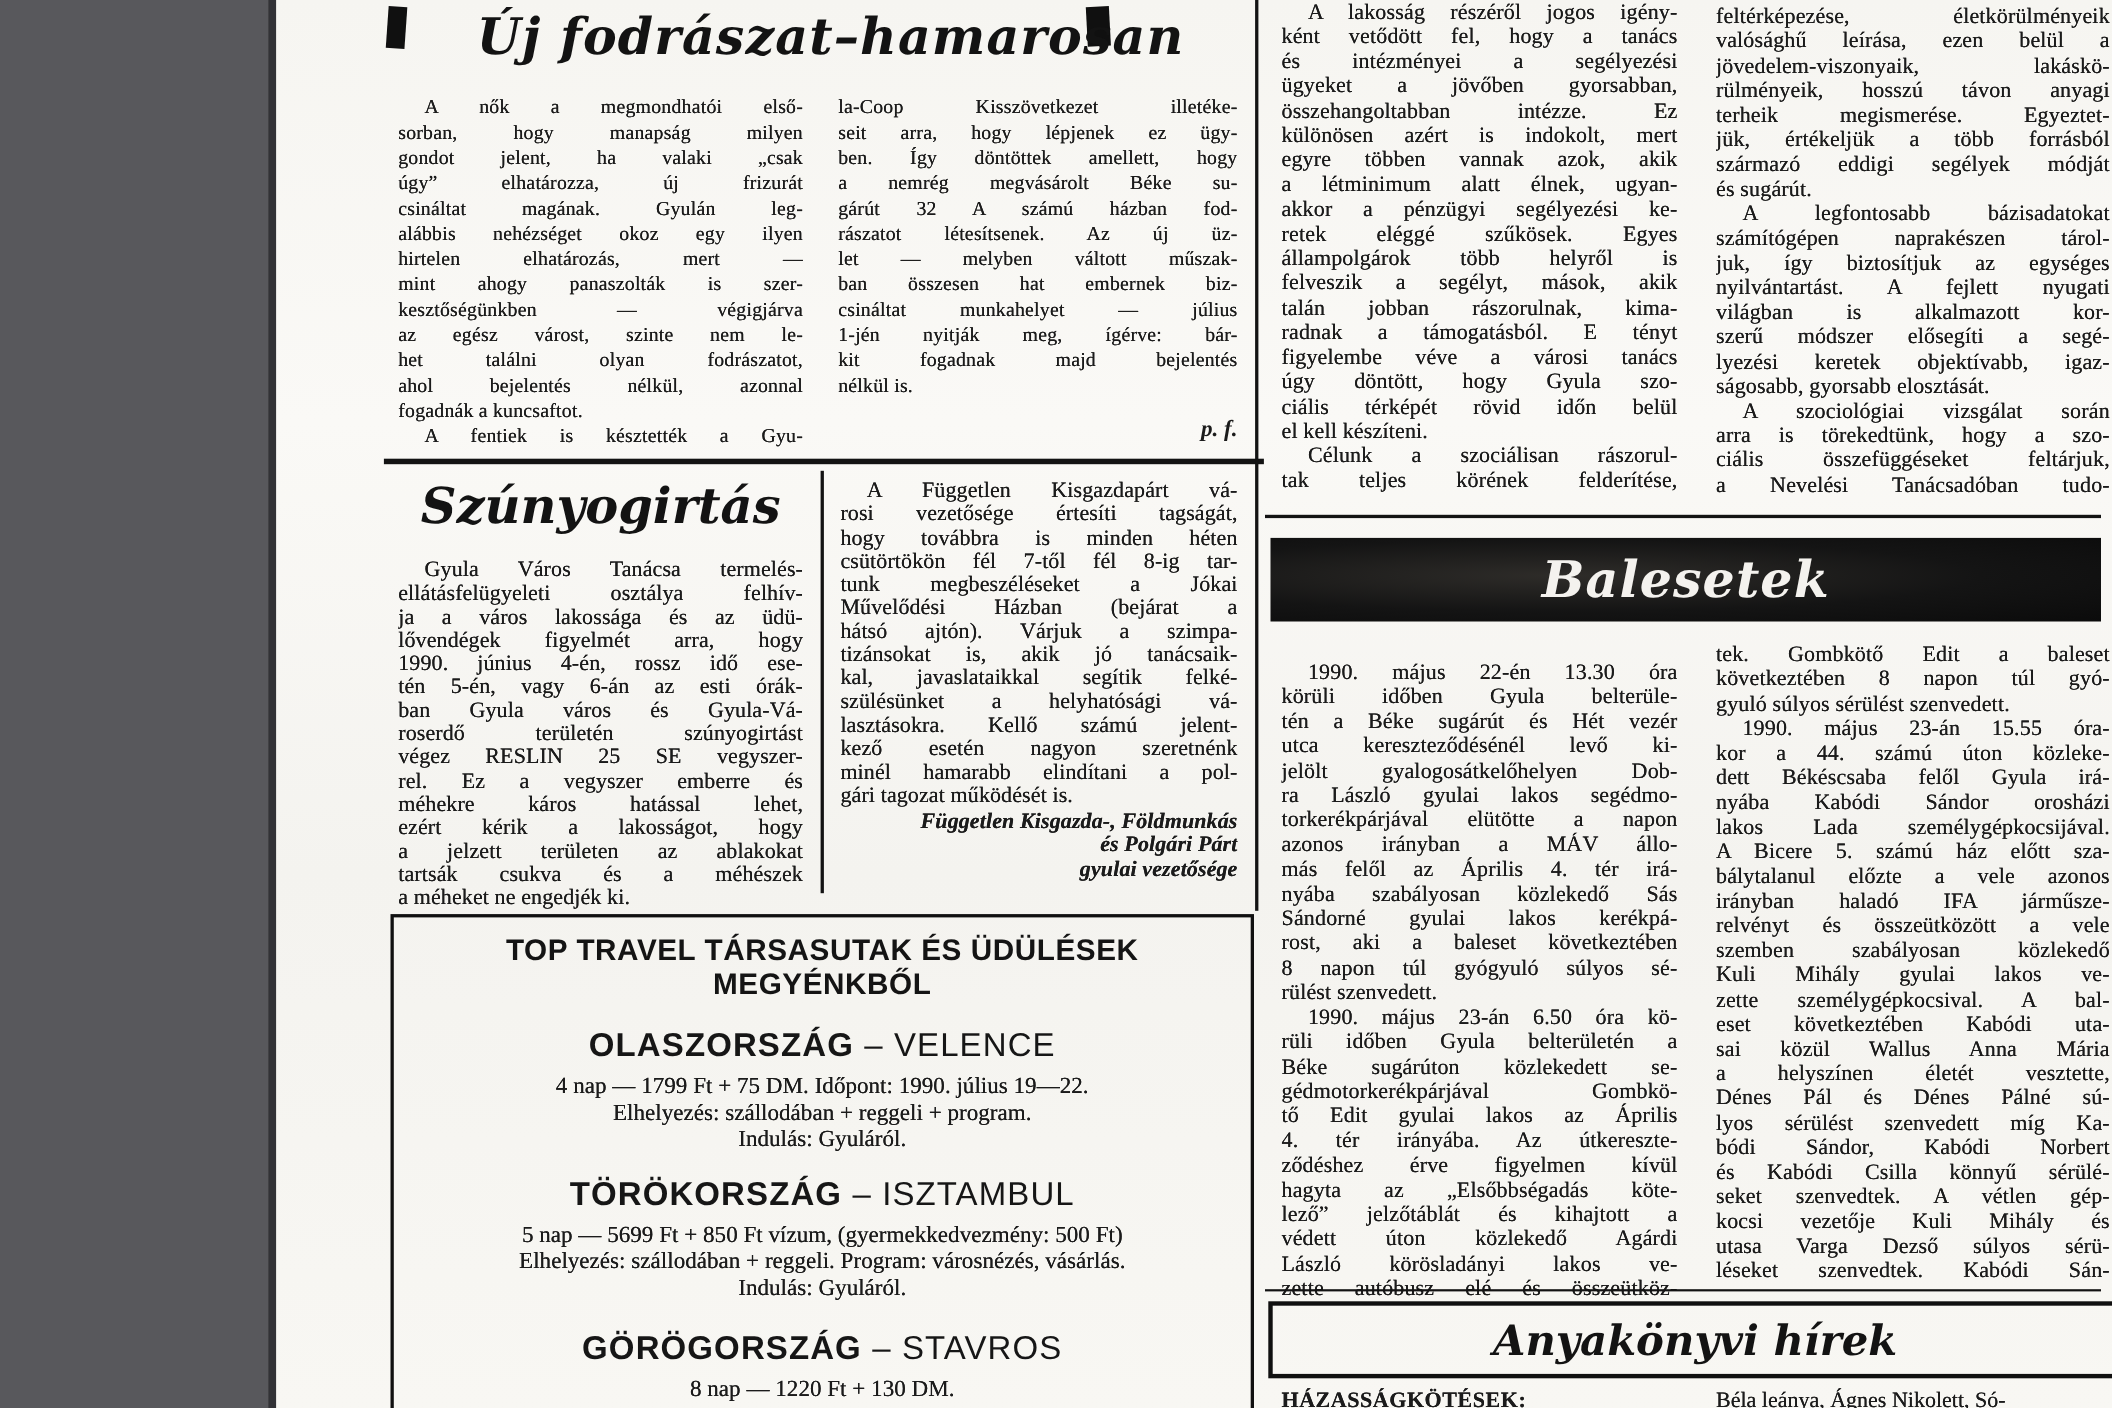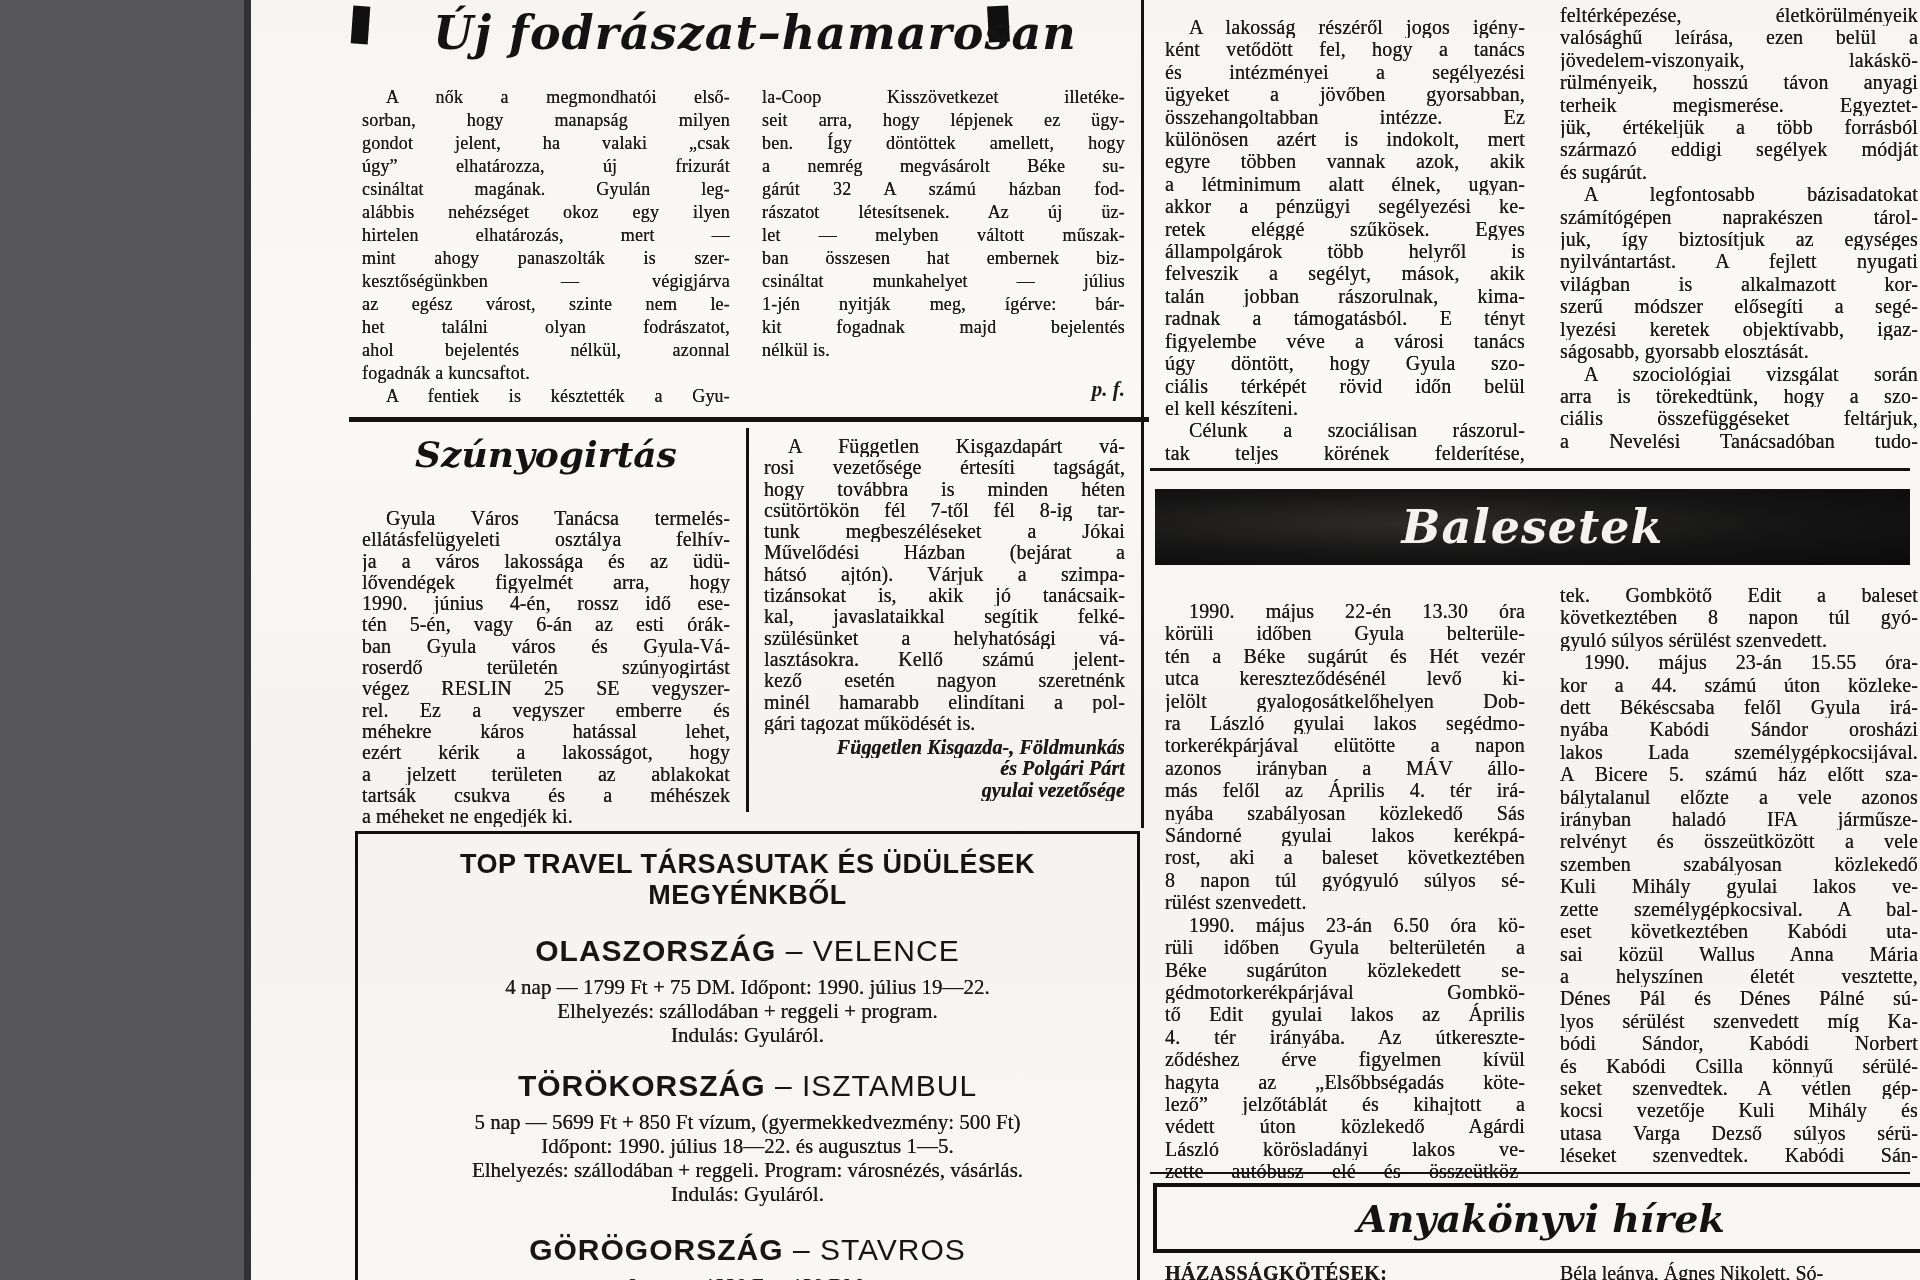--- a/index.html
+++ b/index.html
@@ -27,21 +27,21 @@
   .orn{position:absolute;background:#101010;}
   .orn-l{left:352px;top:6px;width:17px;height:38px;transform:rotate(4deg);}
   .orn-r{left:988px;top:6px;width:21px;height:36px;transform:rotate(-3deg);}
 
   .pf{position:absolute;left:762px;top:377px;width:363px;text-align:right;
       font-style:italic;font-weight:bold;font-size:21px;}
 
   .rule{position:absolute;background:#131313;}
 
   .szu-title{position:absolute;left:362px;top:433px;width:368px;text-align:center;
-             font-family:"DejaVu Serif",serif;font-style:italic;font-weight:bold;font-size:36px;color:#131313;}
+             font-family:"DejaVu Serif",serif;font-style:italic;font-weight:bold;font-size:45px;color:#131313;}
   .sig .ln{text-align:center;text-align-last:right;font-style:italic;font-weight:bold;}
 
   
   .travel{position:absolute;left:355px;top:831px;width:779px;height:470px;
           border:3px solid #101010;text-align:center;}
   .travel-header{margin-top:15px;font-family:"Liberation Sans",sans-serif;font-weight:bold;
                  font-size:27px;letter-spacing:.5px;color:#141414;}
   .offer-name{font-family:"Liberation Sans",sans-serif;font-size:30px;letter-spacing:1px;color:#161616;}
   .offer-name .b{font-weight:bold;}
   .offer-name .r{font-weight:normal;}
@@ -166,35 +166,34 @@
         <div class="ln">Elhelyezés: szállodában + reggeli + program.</div>
         <div class="ln">Indulás: Gyuláról.</div>
       </div>
 
     <div class="offer-name o2">
       <span class="b">TÖRÖKORSZÁG</span>
       <span class="r">– ISZTAMBUL</span>
     </div>
     <div class="offer-lines col" style="position:static;">
         <div class="ln">5 nap — 5699 Ft + 850 Ft vízum, (gyermekkedvezmény: 500 Ft)</div>
-        <div class="ln">Időpont: 1990. július 18—22. és augusztus 1—5.</div>
         <div class="ln">Elhelyezés: szállodában + reggeli. Program: városnézés, vásárlás.</div>
         <div class="ln">Indulás: Gyuláról.</div>
       </div>
 
     <div class="offer-name o3">
       <span class="b">GÖRÖGORSZÁG</span>
       <span class="r">– STAVROS</span>
     </div>
     <div class="offer-lines col" style="position:static;">
         <div class="ln">8 nap — 1220 Ft + 130 DM.</div>
       </div>
   </div>
 
-  <div class="col rightcols" style="left:1165px;top:16px;width:360px;">
+  <div class="col rightcols" style="left:1165px;top:0;width:360px;">
       <div class="ln ind">A lakosság részéről jogos igény-</div>
       <div class="ln">ként vetődött fel, hogy a tanács</div>
       <div class="ln">és intézményei a segélyezési</div>
       <div class="ln">ügyeket a jövőben gyorsabban,</div>
       <div class="ln">összehangoltabban intézze. Ez</div>
       <div class="ln">különösen azért is indokolt, mert</div>
       <div class="ln">egyre többen vannak azok, akik</div>
       <div class="ln">a létminimum alatt élnek, ugyan-</div>
       <div class="ln">akkor a pénzügyi segélyezési ke-</div>
       <div class="ln">retek eléggé szűkösek. Egyes</div>

